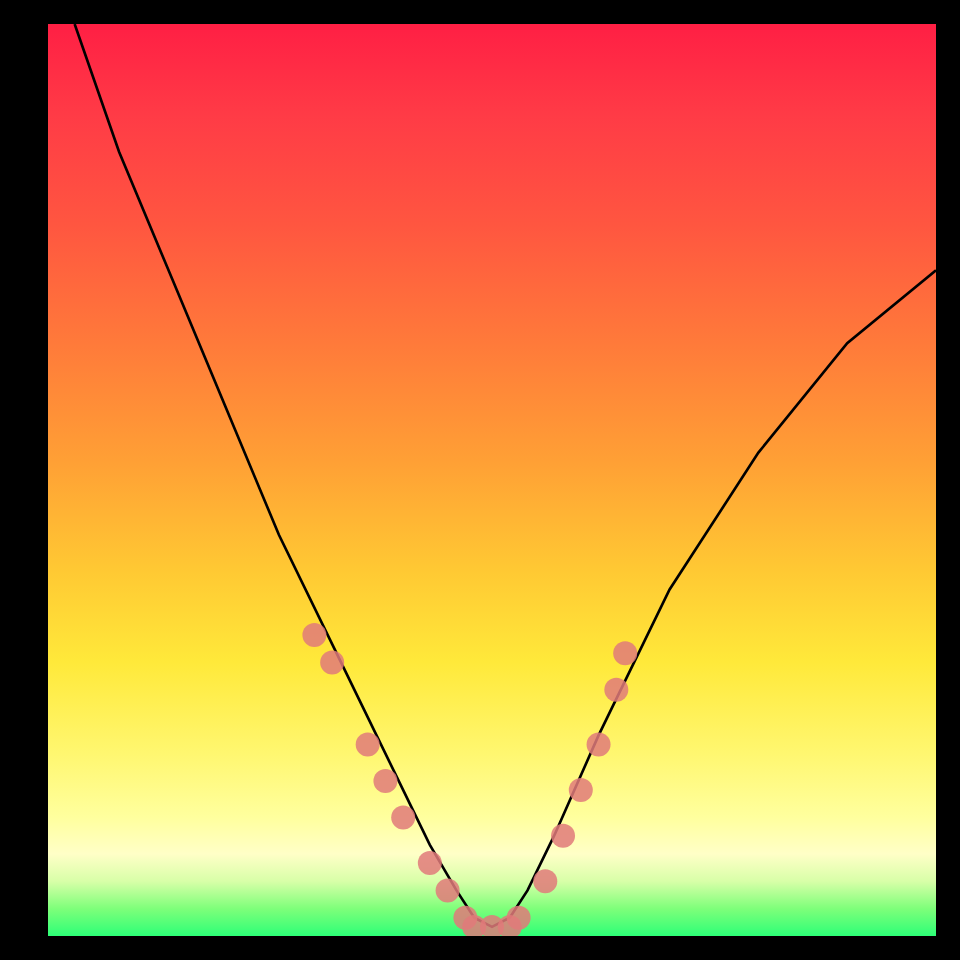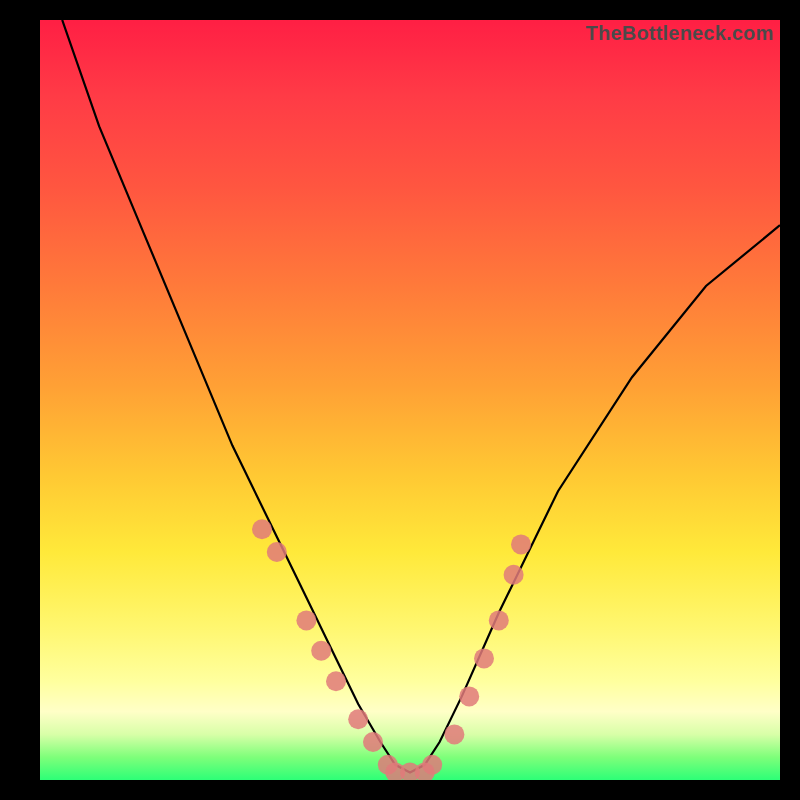--- a/index.html
+++ b/index.html
@@ -60,21 +60,20 @@
   .dot {
     fill: #e07a7a;
     fill-opacity: 0.85;
   }
 </style>
 </head>
 <body>
 
 <div class="frame">
   <div class="plot">
-    <div class="watermark">TheBottleneck.com</div>
     <svg class="curve" viewBox="0 0 740 760" preserveAspectRatio="none">
       <path d="M22.2 0.0 L59.2 106.4 L103.6 212.8 L148.0 319.2 L192.4 425.6 L236.8 516.8 L266.4 577.6 L296.0 638.4 L318.2 684.0 L340.4 722.0 L355.2 744.8 L370.0 752.4 L384.8 744.8 L399.6 722.0 L421.8 676.4 L458.8 592.8 L518.0 471.2 L592.0 357.2 L666.0 266.0 L740.0 205.2" id="curve-path" fill="none" stroke="#000" stroke-width="2.2"></path>
       <g id="dots">
           <circle cx="222.0" cy="509.2" r="10" class="dot"></circle>
           <circle cx="236.8" cy="532.0" r="10" class="dot"></circle>
           <circle cx="266.4" cy="600.4" r="10" class="dot"></circle>
           <circle cx="281.2" cy="630.8" r="10" class="dot"></circle>
           <circle cx="296.0" cy="661.2" r="10" class="dot"></circle>
           <circle cx="318.2" cy="699.2" r="10" class="dot"></circle>
           <circle cx="333.0" cy="722.0" r="10" class="dot"></circle>

